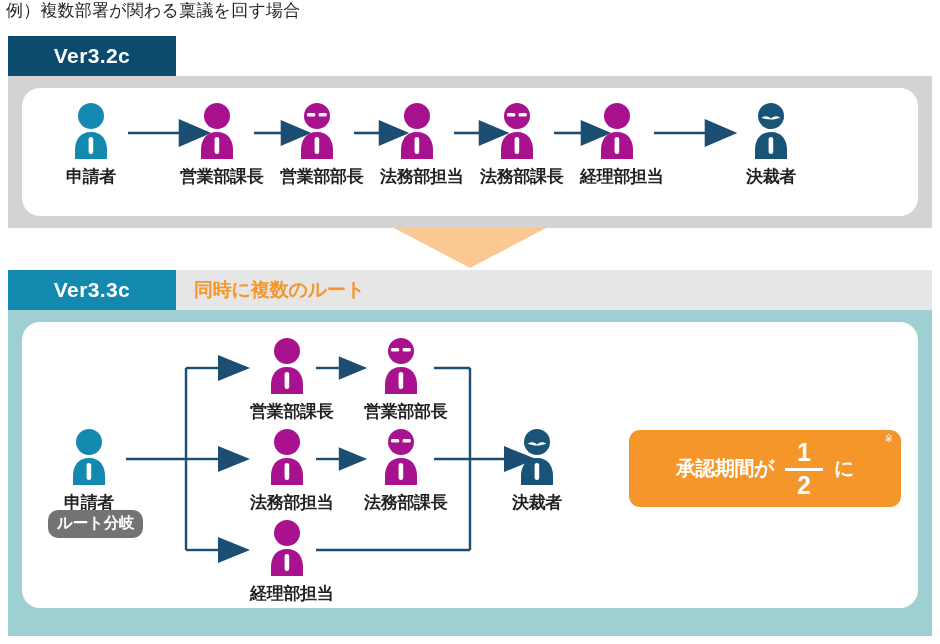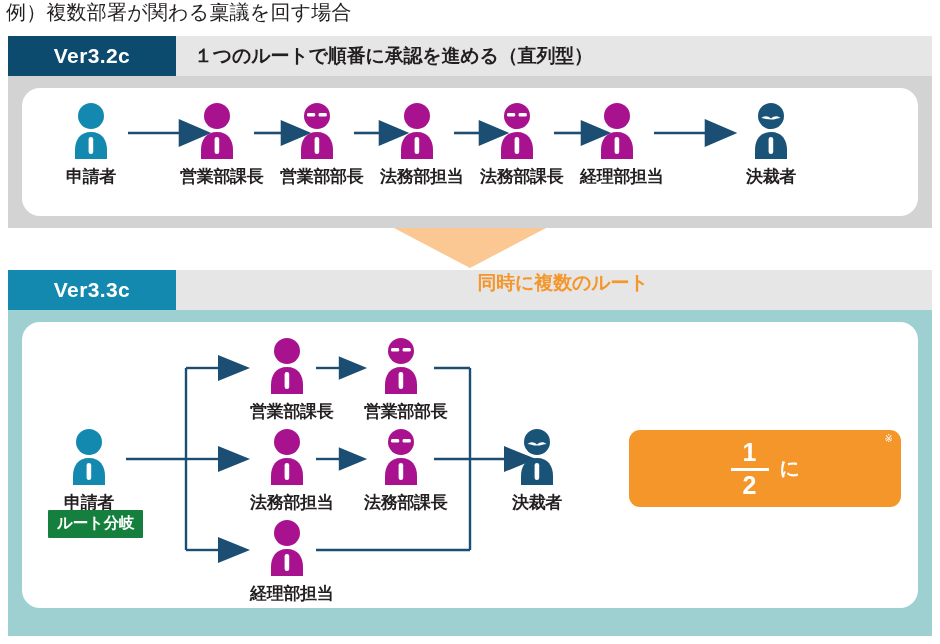--- a/index.html
+++ b/index.html
@@ -8,21 +8,21 @@
     font-family:"Liberation Sans","DejaVu Sans",sans-serif;
     color:#231f20;
     overflow:hidden;
     position:relative;
   }
   #stage{position:relative;width:940px;height:644px;}
 
   
   .page-heading{
     position:absolute;left:6px;top:-1px;
-    font-size:20px;font-weight:400;color:#231f20;
+    font-size:17px;font-weight:400;color:#231f20;
     letter-spacing:.2px;white-space:nowrap;
   }
 
   
   .sec-head{position:absolute;height:40px;display:flex;align-items:stretch;}
   .sec-badge{
     width:168px;display:flex;align-items:center;justify-content:center;
     color:#ffffff;font-size:21px;font-weight:bold;letter-spacing:.4px;
   }
   .sec-title{
@@ -44,21 +44,21 @@
   #sec1-card{left:14px;top:12px;width:896px;height:128px;}
 
   
   #flowdown{
     position:absolute;left:394px;top:228px;width:152px;height:40px;
   }
 
   
   #sec2-head{left:8px;top:270px;width:924px;}
   #sec2-head .sec-badge{background:#1389b0;}
-  #sec2-head .sec-title{background:#e6e6e6;flex-direction:column;}
+  #sec2-head .sec-title{background:#e6e6e6;}
   #sec2-body{left:8px;top:310px;width:924px;height:326px;background:#9ed0d2;}
   #sec2-card{left:14px;top:12px;width:896px;height:286px;}
   .foot-note{
     position:absolute;right:22px;bottom:3px;
     font-size:11.5px;color:#231f20;white-space:nowrap;
   }
 
   
   .node{position:absolute;width:74px;text-align:center;}
   .node .glyph{display:block;margin:0 auto;}
@@ -66,21 +66,21 @@
     display:block;margin-top:1px;
     font-size:17px;font-weight:bold;color:#231f20;white-space:nowrap;
     letter-spacing:-.3px;
   }
 
   
   .layer{position:absolute;left:0;top:0;width:100%;height:100%;overflow:visible;pointer-events:none;}
 
   
   .route-badge{
-    position:absolute;background:#15803d;border-radius:1px;
+    position:absolute;background:#737373;border-radius:10px;
     color:#ffffff;font-size:15.5px;font-weight:bold;
     padding:3px 9px 4px;white-space:nowrap;letter-spacing:-.2px;
   }
   .callout{
     position:absolute;background:#f4962a;border-radius:11px;
     color:#ffffff;display:flex;align-items:center;justify-content:center;
     gap:11px;
   }
   .callout .ctxt{font-size:20px;font-weight:bold;letter-spacing:-.5px;}
   .frac{display:inline-flex;flex-direction:column;align-items:center;line-height:1;}
@@ -93,21 +93,20 @@
 </style>
 </head>
 <body>
 
 <div id="stage">
 
   <div class="page-heading">例）複数部署が関わる稟議を回す場合</div>
 
   <div class="sec-head" id="sec1-head">
     <div class="sec-badge">Ver3.2c</div>
-    <div class="sec-title">１つのルートで順番に承認を進める（直列型）</div>
   </div>
 
   <div class="sec-body" id="sec1-body">
     <div class="card" id="sec1-card">
 
       <svg class="layer" viewBox="0 0 896 128">
         <g stroke="#1b4e72" stroke-width="2.6" fill="#1b4e72">
 
           <line x1="106" y1="45" x2="158" y2="45"></line>
             <polygon points="158,33 186,45 158,57"></polygon>
@@ -314,20 +313,21 @@
         <svg class="glyph" width="42" height="62" viewBox="0 0 42 62">
           <circle cx="21" cy="14" r="13" fill="#1a5378"></circle>
           <path d="M21 30c-11 0-16 8-16 18v9h32v-9c0-10-5-18-16-18z" fill="#1a5378"></path>
           <path d="M11.5 16c3.2-2.6 6.4-2.2 9.5 .4 3.1-2.6 6.3-3 9.5-.4-2.6 .2-5.4 1.6-9.5 1.6s-6.9-1.4-9.5-1.6z" fill="#ffffff"></path>
           <rect x="18.6" y="35" width="4.6" height="17" rx="2.3" fill="#ffffff"></rect>
         </svg>
         <span class="cap">決裁者</span>
       </div>
 
       <div class="callout" style="left:607px;top:108px;width:272px;height:77px;">
+        <span class="ctxt">承認期間が</span>
         <span class="frac">
           <span class="num">1</span>
           <span class="bar"></span>
           <span class="den">2</span>
         </span>
         <span class="ctxt">に</span>
         <span class="star">※</span>
       </div>
 
     </div>

